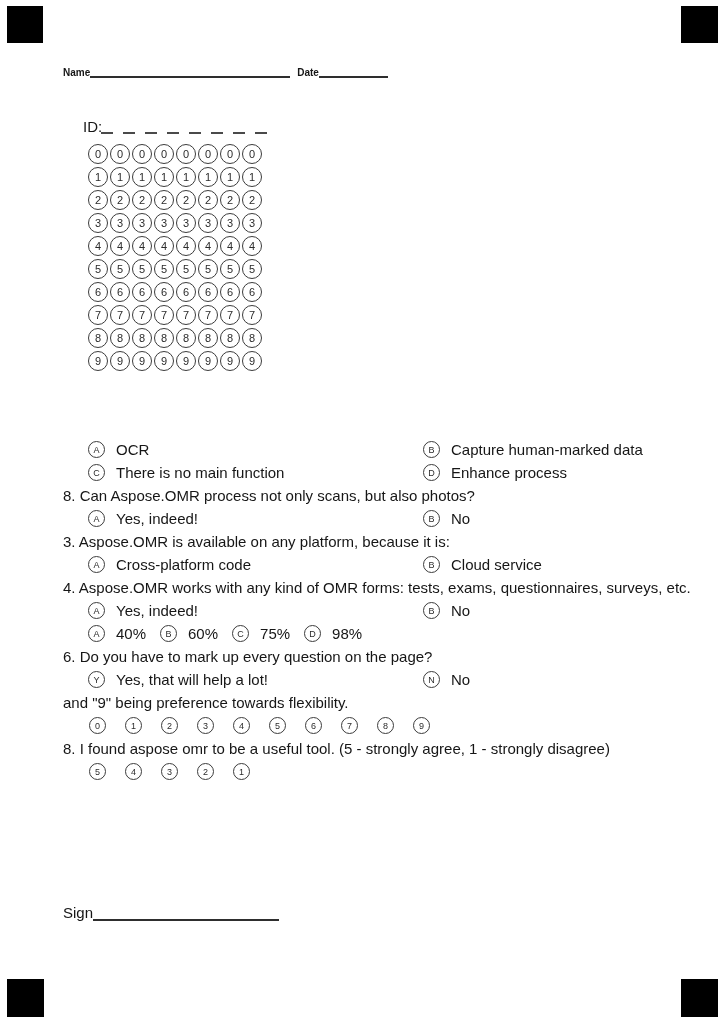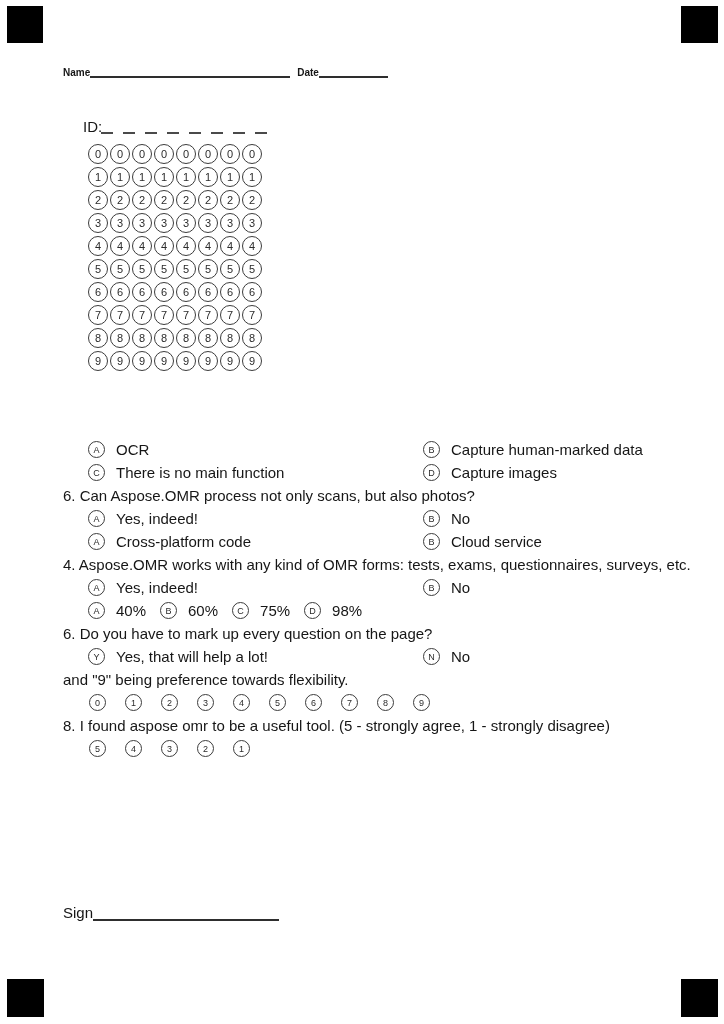--- a/index.html
+++ b/index.html
@@ -195,38 +195,39 @@
           <span class="opt">
             <span class="bubble ans-bubble">B</span>
             <span class="opt-label">Capture human-marked data</span>
           </span>
           <span class="opt">
             <span class="bubble ans-bubble">C</span>
             <span class="opt-label">There is no main function</span>
           </span>
           <span class="opt">
             <span class="bubble ans-bubble">D</span>
-            <span class="opt-label">Capture images</span>
-          </span>
-        </div>
-      </div>
-      <div class="q-block">
-        <div class="q-line">6. Can Aspose.OMR process not only scans, but also photos?</div>
+            <span class="opt-label">Enhance process</span>
+          </span>
+        </div>
+      </div>
+      <div class="q-block">
+        <div class="q-line">8. Can Aspose.OMR process not only scans, but also photos?</div>
         <div class="opts cols">
           <span class="opt">
             <span class="bubble ans-bubble">A</span>
             <span class="opt-label">Yes, indeed!</span>
           </span>
           <span class="opt">
             <span class="bubble ans-bubble">B</span>
             <span class="opt-label">No</span>
           </span>
         </div>
       </div>
       <div class="q-block">
+        <div class="q-line">3. Aspose.OMR is available on any platform, because it is:</div>
         <div class="opts cols">
           <span class="opt">
             <span class="bubble ans-bubble">A</span>
             <span class="opt-label">Cross-platform code</span>
           </span>
           <span class="opt">
             <span class="bubble ans-bubble">B</span>
             <span class="opt-label">Cloud service</span>
           </span>
         </div>

